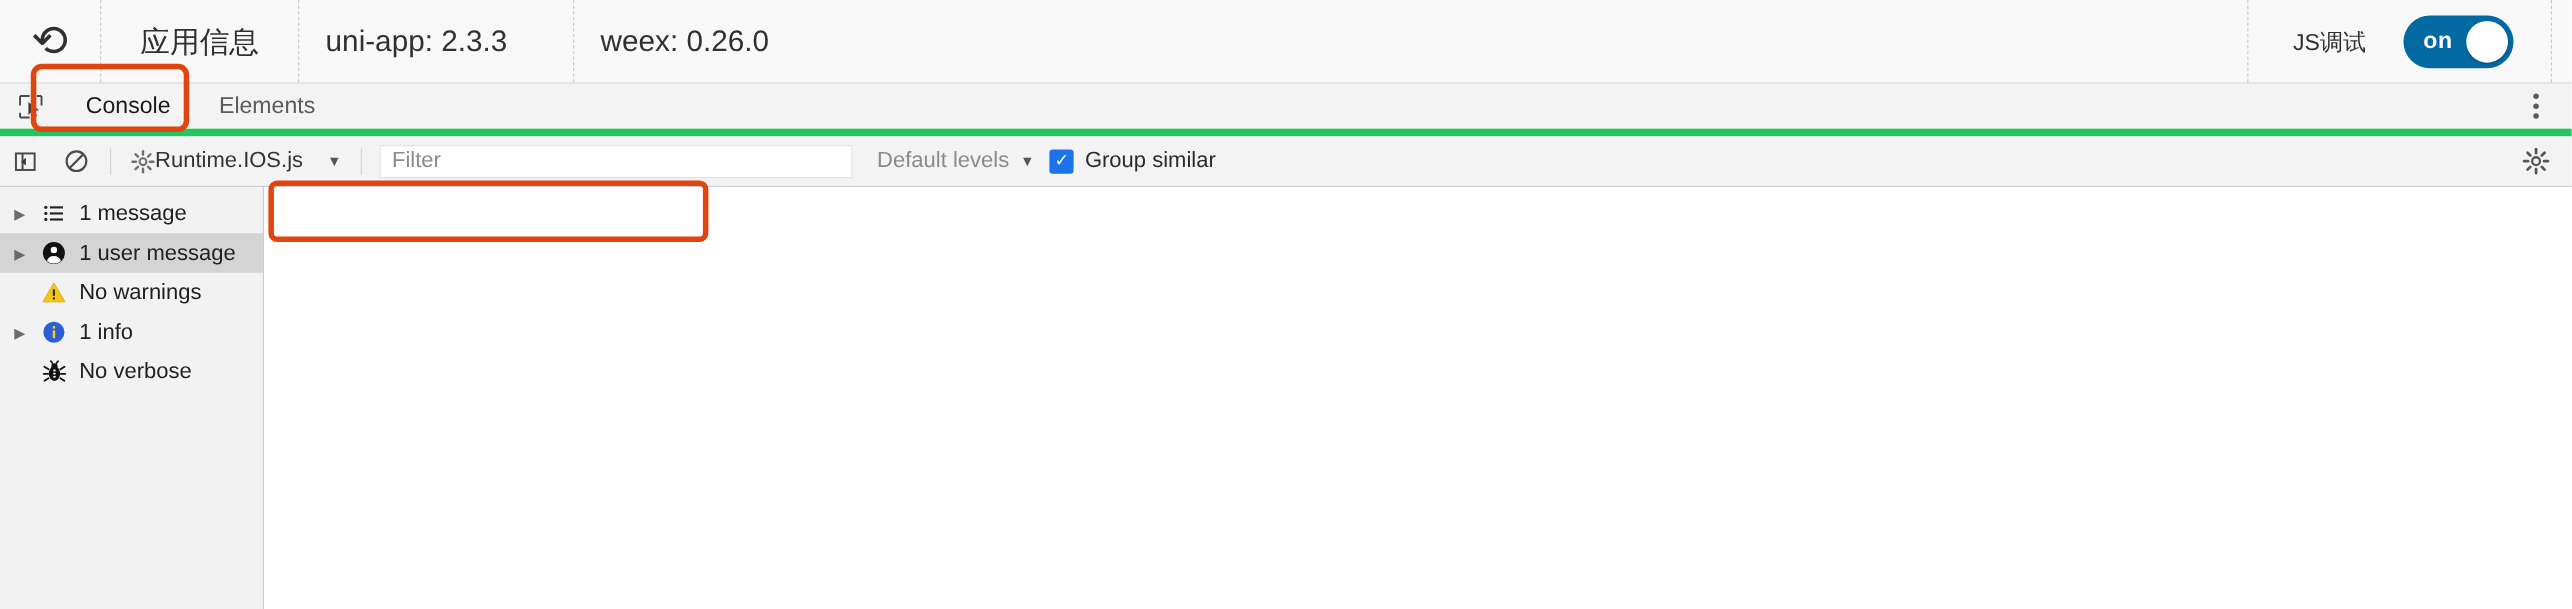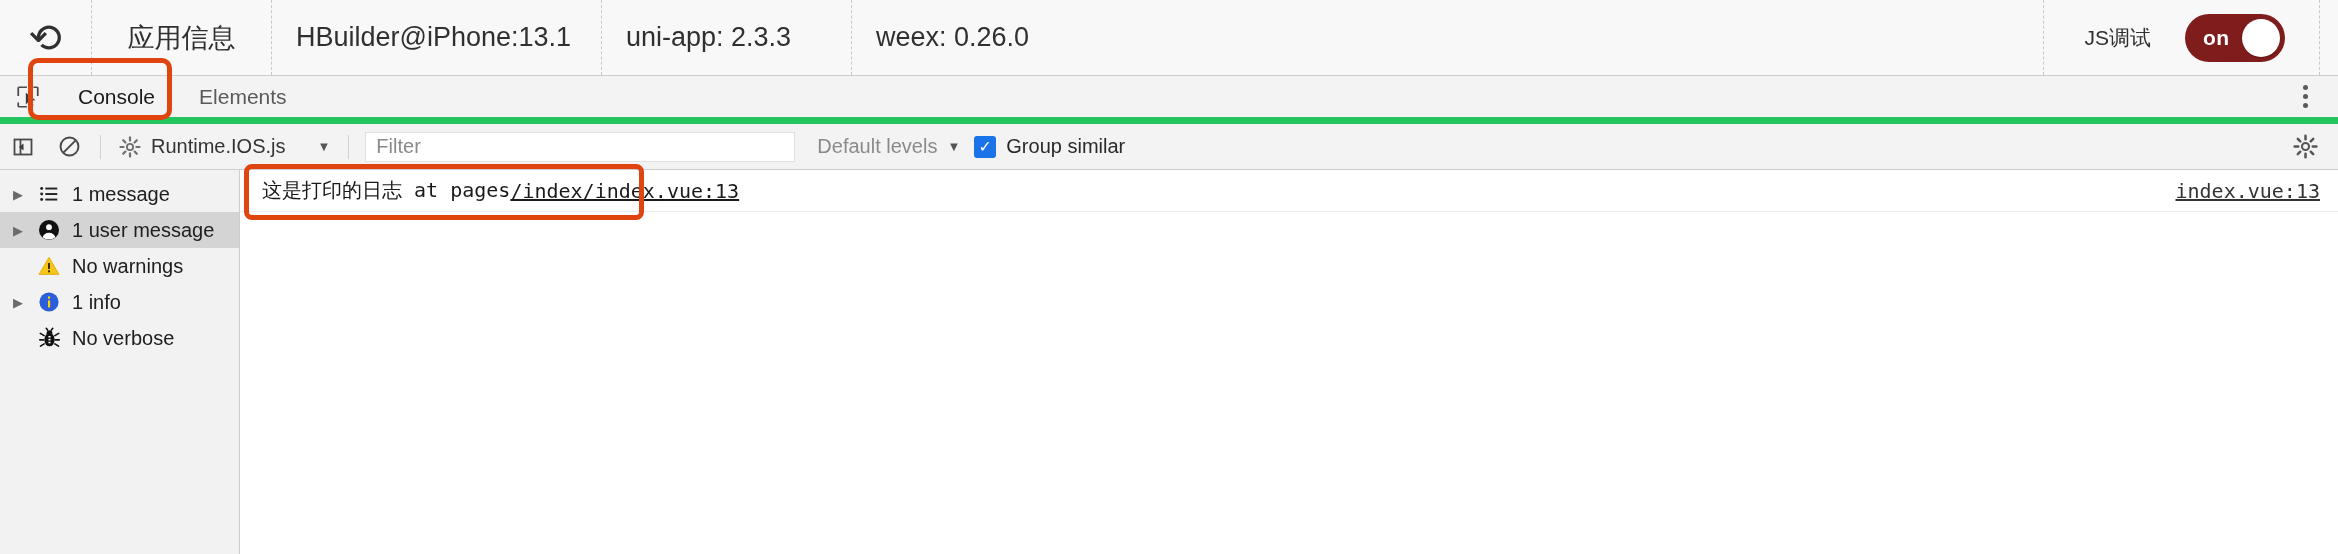--- a/index.html
+++ b/index.html
@@ -55,21 +55,21 @@
     height: 100%;
     padding-right: 18px;
   }
   .js-debug-label {
     font-size: 21px; color: #303030; padding: 0 34px 0 40px;
     border-left: 1px dashed #c8c8c8;
     height: 100%; display: flex; align-items: center;
   }
   .toggle {
     width: 100px; height: 48px; border-radius: 24px;
-    background: #7f1d1d;
+    background: #0369a1;
     display: flex; align-items: center; justify-content: flex-start;
     padding: 12px 6px; cursor: pointer; position: relative;
     border-right: 0;
   }
   .toggle-text {
     color: #fff; font-size: 21px; font-weight: bold;
     margin-left: 12px; letter-spacing: .5px;
   }
   .toggle-knob {
     width: 38px; height: 38px; border-radius: 50%;
@@ -120,21 +120,21 @@
     display: flex; align-items: center;
     position: relative;
   }
   .fb-icon {
     width: 46px; height: 100%;
     display:flex; align-items:center; justify-content:center;
     cursor: pointer;
   }
   .vsep { width:1px; height:24px; background:#d0d0d0; margin: 0 8px; }
   .context-select {
-    display:flex; align-items:center; gap:10px;
+    display:flex; align-items:center; 
     padding: 0 10px; cursor:pointer; font-size:20px; color:#333;
     white-space: nowrap;
     justify-content: center;
   }
   .caret { font-size: 13px; color:#555; margin-left: 22px; }
   .filter-input {
     flex: 1 1 auto;
     height: 30px; margin: 0 8px;
     background:#fff; border:1px solid #e0e0e0;
     font-size: 20px; color:#8a8a8a;
@@ -213,23 +213,20 @@
   <div class="topbar">
 
     <div class="topbar-cell reload-btn cell-sep">
       <span class="reload-glyph">⟳</span>
     </div>
 
     <div class="topbar-cell tb-app-info cell-sep">
       <span>应用信息</span>
     </div>
 
-    <div class="topbar-cell tb-hbuilder cell-sep">
-      <span>HBuilder@iPhone:13.1</span>
-    </div>
 
     <div class="topbar-cell tb-uniapp cell-sep">
       <span>uni-app: 2.3.3</span>
     </div>
 
     <div class="topbar-cell tb-weex">
       <span>weex: 0.26.0</span>
     </div>
 
     <div class="topbar-right">
@@ -420,22 +417,17 @@
                 <rect x="10.9" y="15.4" width="2.2" height="1.6"></rect>
               </g>
           </svg>
         </span>
         <span>No verbose</span>
       </div>
     </div>
 
     <div class="console-area">
 
-      <div class="log-row">
-        <span class="log-text">这是打印的日志 at pages</span>
-          <span class="log-link">/index/index.vue:13</span>
-        <span class="log-src">index.vue:13</span>
-      </div>
 
       <div class="anno-log"></div>
     </div>
   </div>
 </div>
 
 </body></html>

